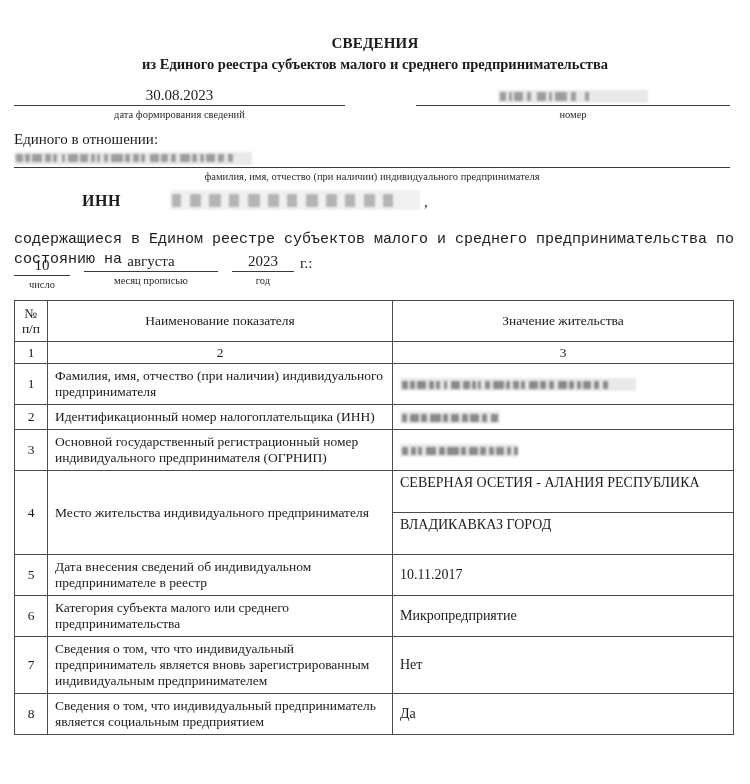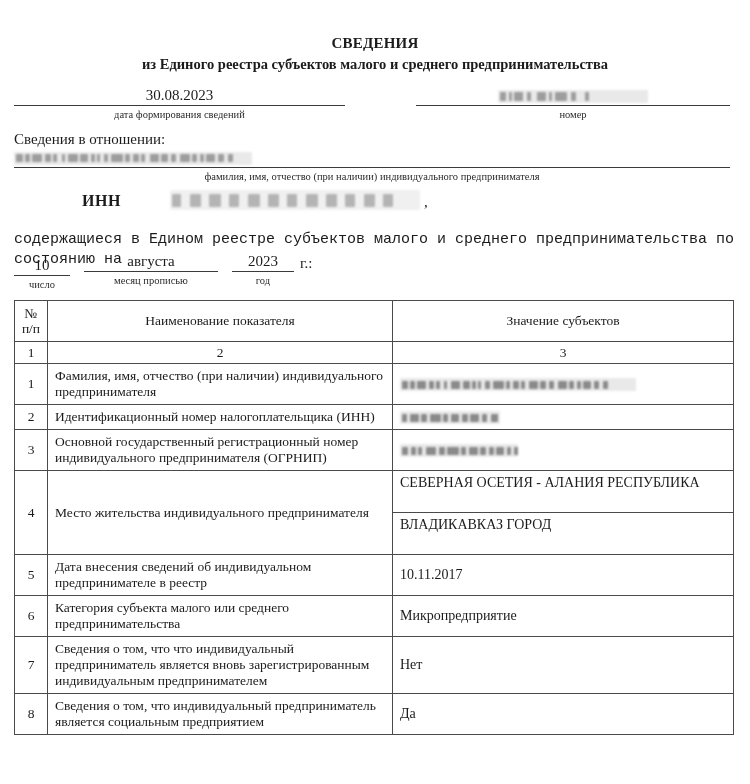--- a/index.html
+++ b/index.html
@@ -138,21 +138,21 @@
     <div class="fld" id="number-field">
       <div class="val">
         <span class="redact nosel" id="redact-number" style="width: 150px; height: 13px;"><i style="left: 2px; width: 6px;"></i><i style="left: 11px; width: 3px;"></i><i style="left: 16px; width: 9px;"></i><i style="left: 29px; width: 4px;"></i><i style="left: 39px; width: 9px;"></i><i style="left: 51px; width: 3px;"></i><i style="left: 57px; width: 12px;"></i><i style="left: 73px; width: 5px;"></i><i style="left: 87px; width: 4px;"></i></span>
       </div>
       <div class="rule"></div>
       <div class="cap">номер</div>
     </div>
 
   </div>
 
-  <div class="svedrow">Сведения в отношении:</div>
+  <div class="svedrow">Единого в отношении:</div>
 
   <div class="name-field">
     <div class="val">
       <span class="redact nosel" id="redact-name" style="width: 238px; height: 13px;"><i style="left: 2px; width: 7px;"></i><i style="left: 11px; width: 5px;"></i><i style="left: 18px; width: 10px;"></i><i style="left: 31px; width: 6px;"></i><i style="left: 39px; width: 4px;"></i><i style="left: 48px; width: 3px;"></i><i style="left: 54px; width: 10px;"></i><i style="left: 66px; width: 8px;"></i><i style="left: 77px; width: 4px;"></i><i style="left: 83px; width: 3px;"></i><i style="left: 90px; width: 4px;"></i><i style="left: 97px; width: 12px;"></i><i style="left: 111px; width: 5px;"></i><i style="left: 119px; width: 6px;"></i><i style="left: 127px; width: 4px;"></i><i style="left: 136px; width: 9px;"></i><i style="left: 147px; width: 7px;"></i><i style="left: 157px; width: 5px;"></i><i style="left: 166px; width: 10px;"></i><i style="left: 178px; width: 5px;"></i><i style="left: 186px; width: 4px;"></i><i style="left: 192px; width: 9px;"></i><i style="left: 204px; width: 6px;"></i><i style="left: 214px; width: 5px;"></i></span>
     </div>
     <div class="rule"></div>
     <div class="cap">фамилия, имя, отчество (при наличии) индивидуального предпринимателя</div>
   </div>
 
   <div class="innrow">
@@ -192,21 +192,21 @@
   <table class="tbl">
     <thead>
       <tr>
         <td class="c-num">
           <div class="hdr-num">
             <div>№</div>
             <div>п/п</div>
           </div>
         </td>
         <td class="c-name">Наименование показателя</td>
-        <td class="c-val">Значение субъектов</td>
+        <td class="c-val">Значение жительства</td>
       </tr>
       <tr class="row-idx">
         <td class="c-num">1</td>
         <td class="c-name">2</td>
         <td class="c-val">3</td>
       </tr>
     </thead>
     <tbody>
 
       <tr>

